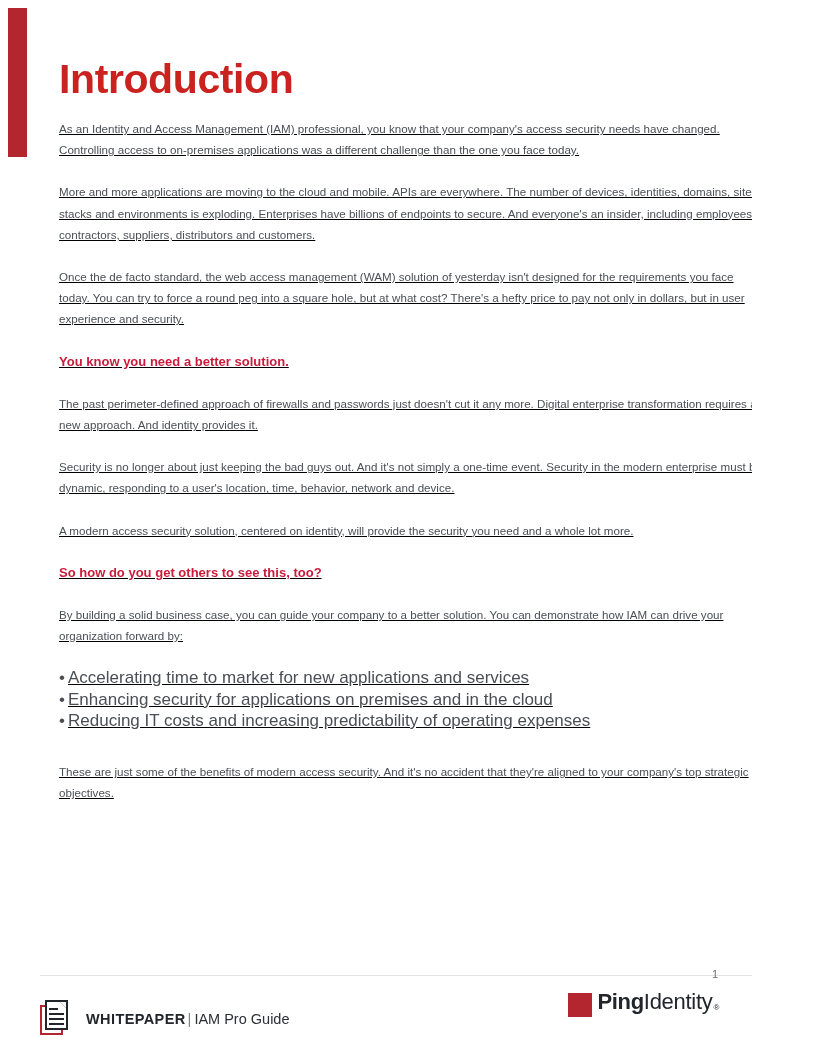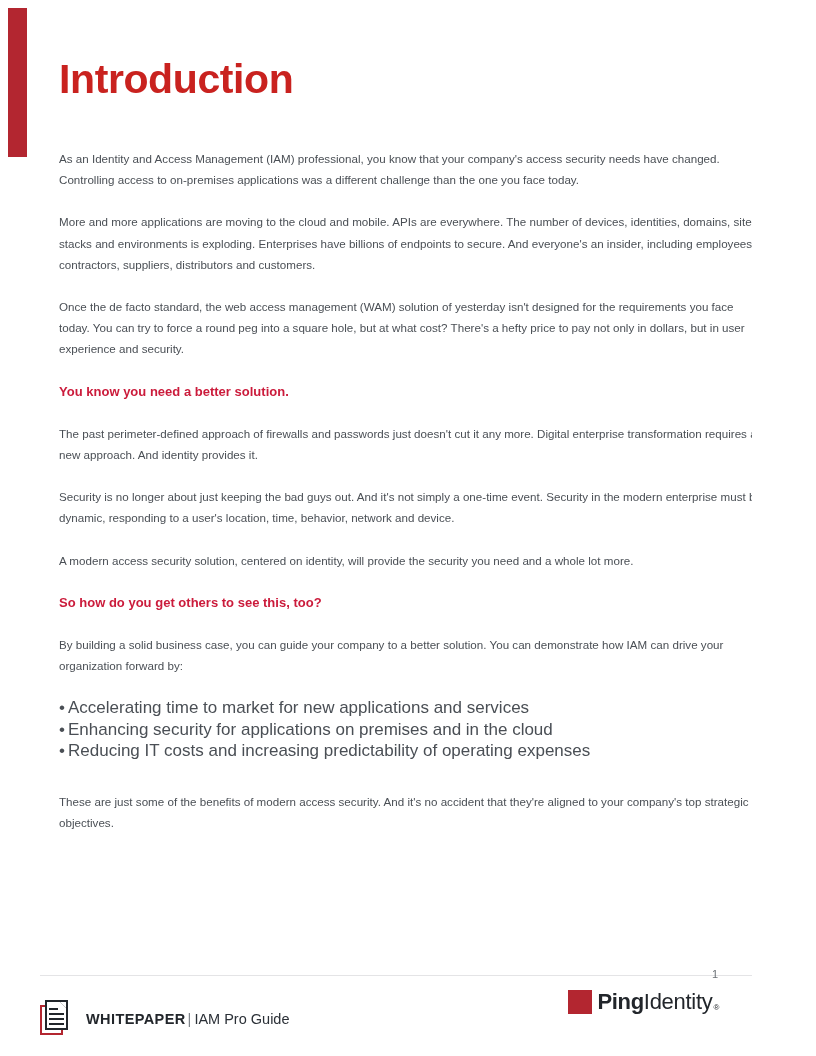--- a/index.html
+++ b/index.html
@@ -49,22 +49,23 @@
     font-size: 41px;
     line-height: 49px;
     font-weight: bold;
     color: #C9221F;
     letter-spacing: -0.4px;
   }
 
   .body-block {
     position: absolute;
     left: 0;
-    top: 148px;
+    top: 118px;
     width: 706px;
+    text-decoration: underline;
   }
 
   p.para {
     margin: 0 0 21px 0;
     font-size: 11.6px;
     line-height: 21.2px;
     color: #4A4F55;
     letter-spacing: 0.01px;
   }
   p.para:last-child { margin-bottom: 0; }
@@ -209,20 +210,21 @@
   .footer-text .guide {
     font-weight: normal;
     color: #2B3037;
   }
 
   .logo {
     position: absolute;
     right: 0;
     top: 2px;
     display: flex;
+    align-items: center;
   }
   .logo .mark {
     width: 24px;
     height: 24px;
     background: #B32630;
     margin-right: 5px;
     flex: none;
   }
   .logo .wordmark {
     font-size: 22px;

